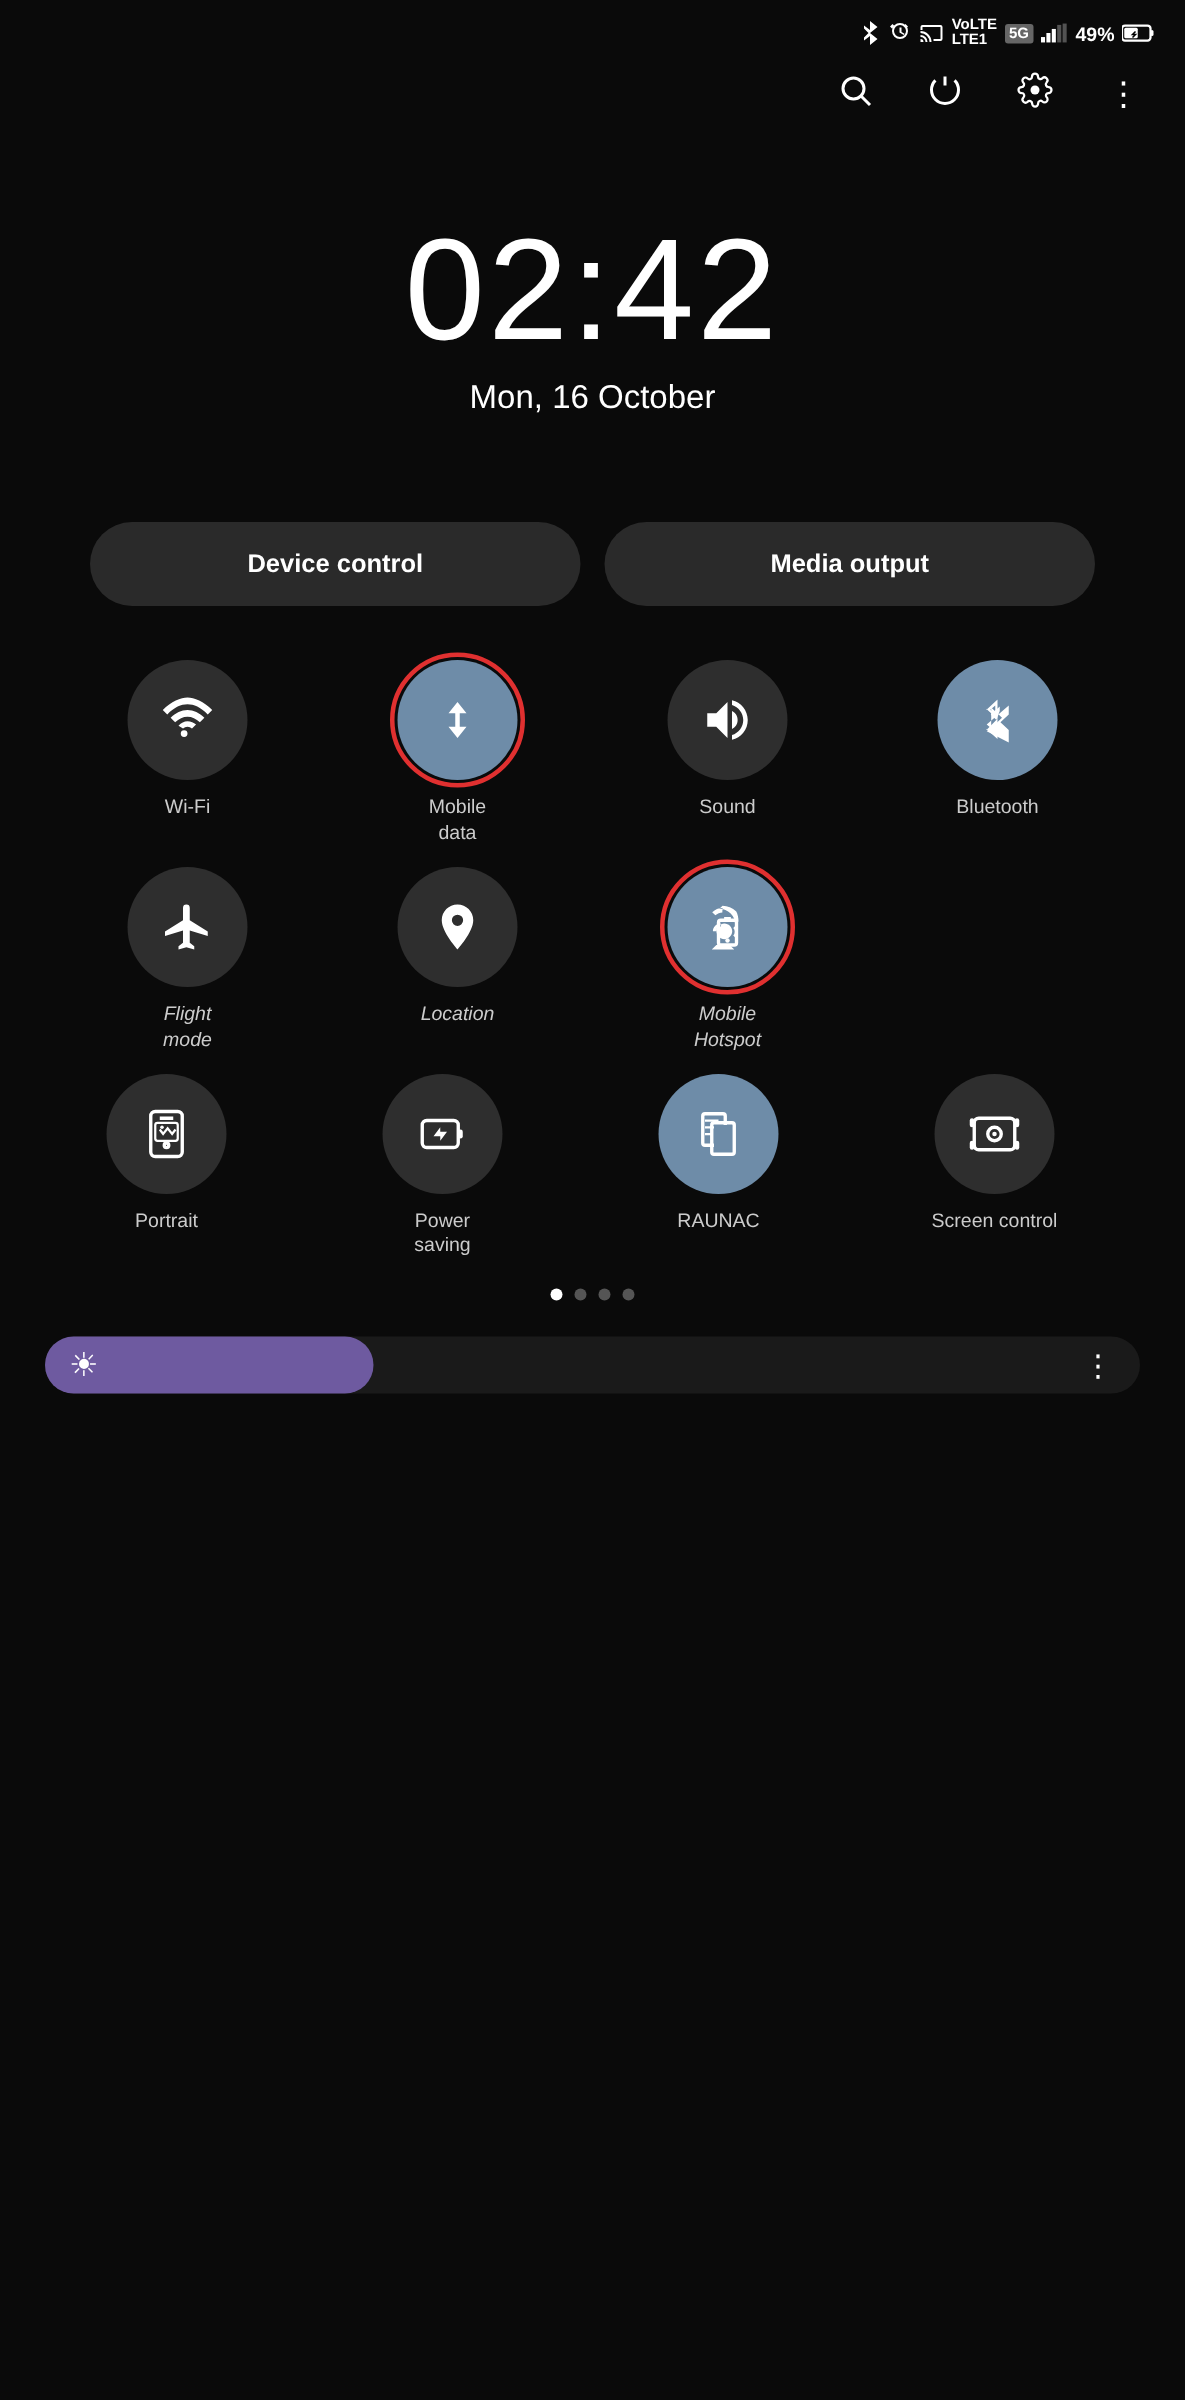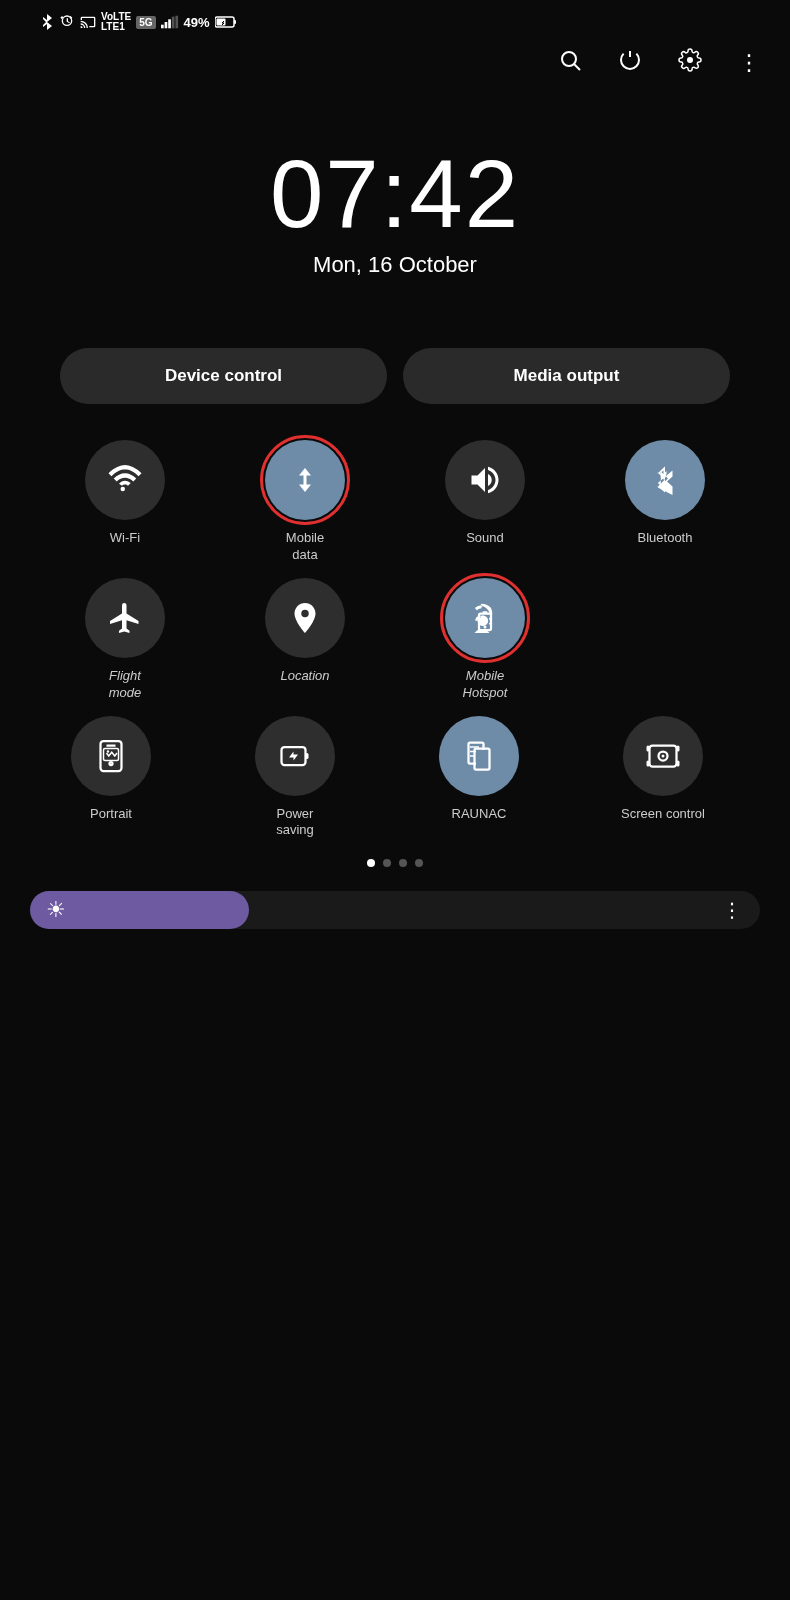--- a/index.html
+++ b/index.html
@@ -9,25 +9,25 @@
       background: #0a0a0a;
       font-family: 'Segoe UI', sans-serif;
       color: #ffffff;
       overflow: hidden;
       position: relative;
     }
 
     
     .status-bar {
       display: flex;
+      justify-content: flex-end;
       align-items: center;
       padding: 12px 20px 8px;
       gap: 6px;
       font-size: 13px;
-      margin-left: 20px;
     }
     .status-icons {
       display: flex;
       align-items: center;
       gap: 5px;
     }
 
     
     .top-actions {
       display: flex;
@@ -244,21 +244,21 @@
   <span class="top-action-icon">
     <svg width="24" height="24" viewBox="0 0 24 24" fill="white">
       <path d="M12 15a3 3 0 100-6 3 3 0 000 6z"></path>
       <path d="M19.4 15a1.65 1.65 0 00.33 1.82l.06.06a2 2 0 010 2.83 2 2 0 01-2.83 0l-.06-.06a1.65 1.65 0 00-1.82-.33 1.65 1.65 0 00-1 1.51V21a2 2 0 01-4 0v-.09A1.65 1.65 0 009 19.4a1.65 1.65 0 00-1.82.33l-.06.06a2 2 0 01-2.83-2.83l.06-.06A1.65 1.65 0 004.68 15a1.65 1.65 0 00-1.51-1H3a2 2 0 010-4h.09A1.65 1.65 0 004.6 9a1.65 1.65 0 00-.33-1.82l-.06-.06a2 2 0 012.83-2.83l.06.06A1.65 1.65 0 009 4.68a1.65 1.65 0 001-1.51V3a2 2 0 014 0v.09a1.65 1.65 0 001 1.51 1.65 1.65 0 001.82-.33l.06-.06a2 2 0 012.83 2.83l-.06.06A1.65 1.65 0 0019.4 9a1.65 1.65 0 001.51 1H21a2 2 0 010 4h-.09a1.65 1.65 0 00-1.51 1z" stroke="white" stroke-width="1.5" fill="none"></path>
     </svg>
   </span>
   <span class="top-action-icon">⋮</span>
 </div>
 
 <div class="clock-area">
-  <div class="clock-time">07:42</div>
+  <div class="clock-time">02:42</div>
   <div class="clock-date">Mon, 16 October</div>
 </div>
 
 <div class="panel-buttons">
   <button class="panel-btn">Device control</button>
   <button class="panel-btn">Media output</button>
 </div>
 
 <div class="tiles-grid">
 

